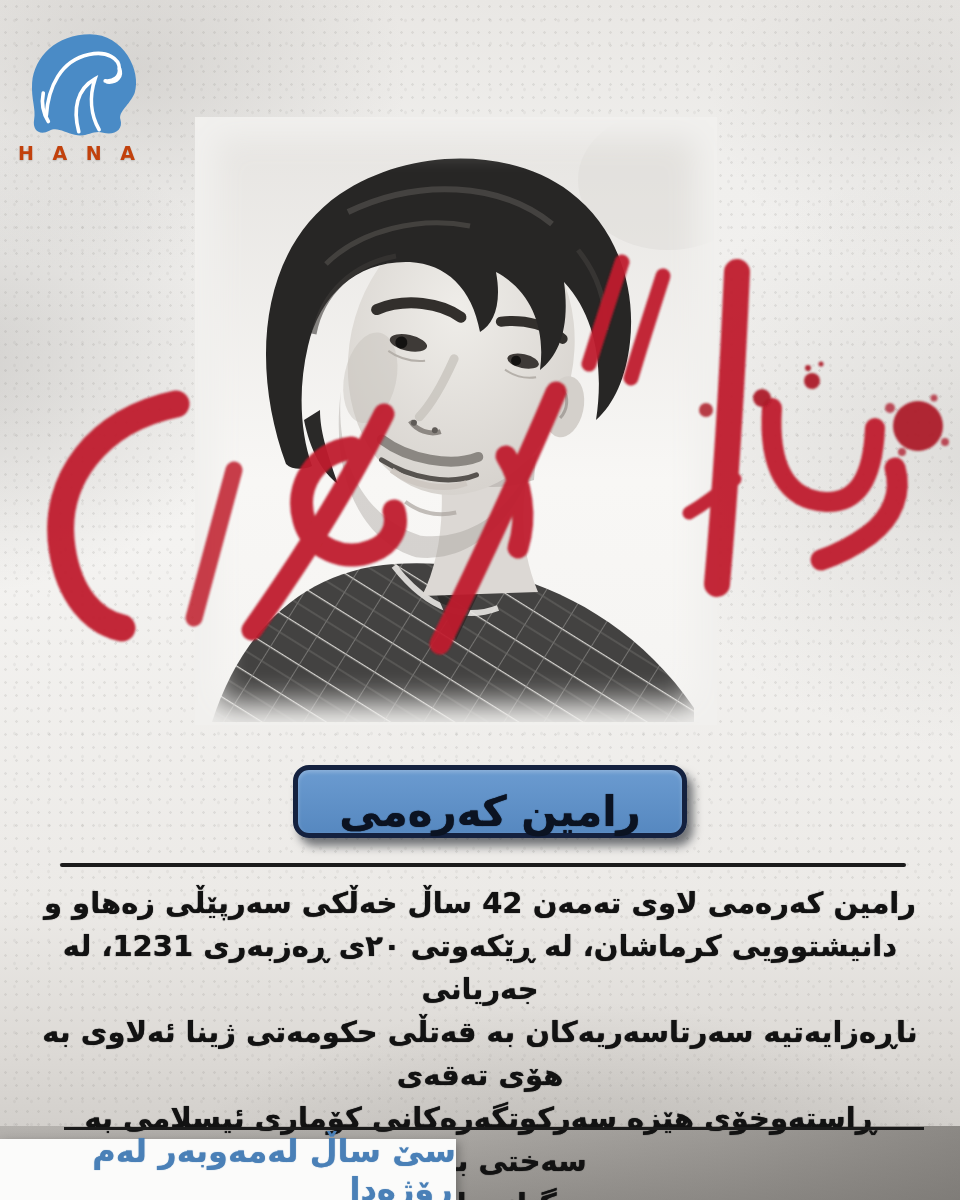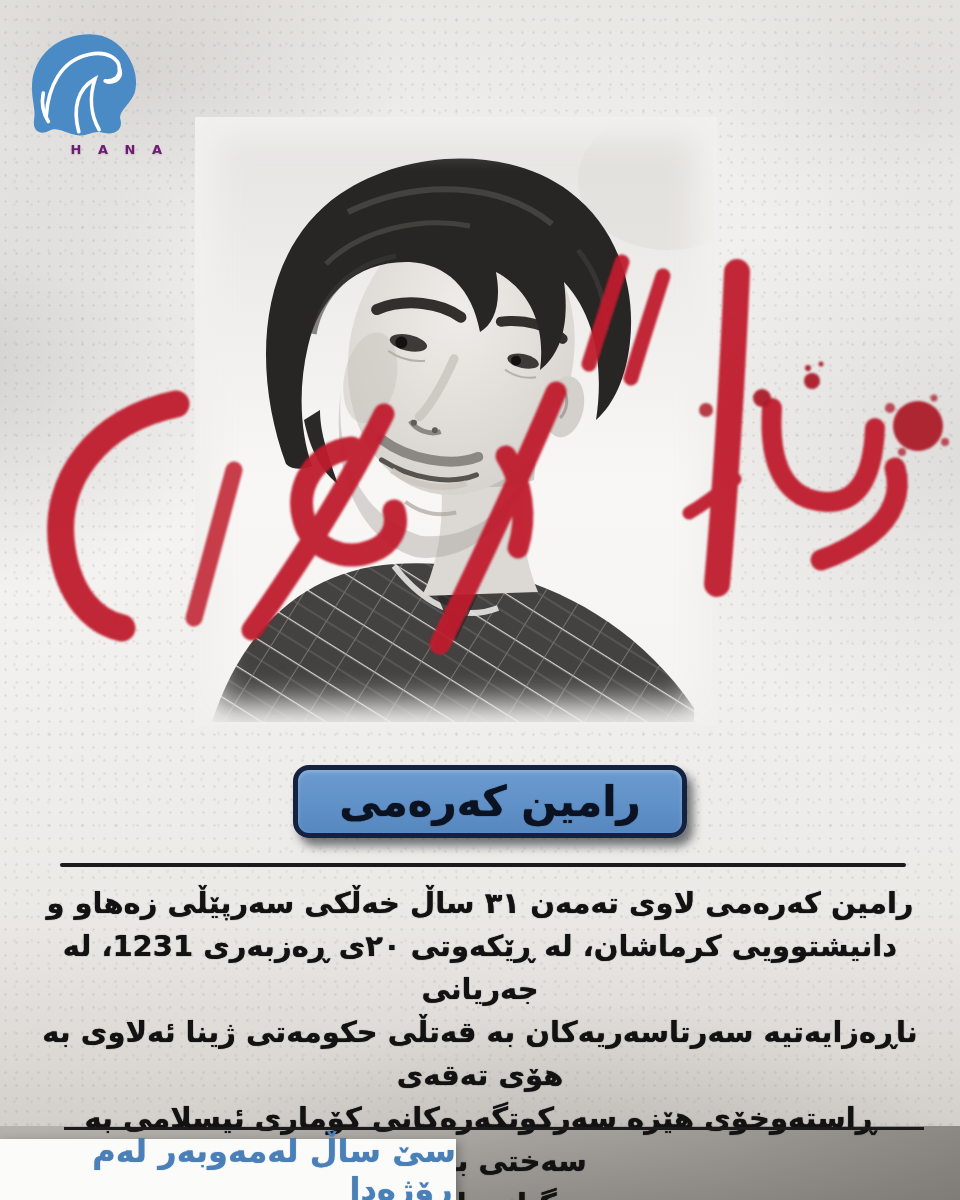--- a/index.html
+++ b/index.html
@@ -28,30 +28,30 @@
   .photo svg{display:block;width:100%;height:100%;}
   .photo::after{content:"";position:absolute;inset:-3px;pointer-events:none;
     box-shadow:inset 0 0 30px 22px #f1f0ee;}
 
   
   .graffiti{position:absolute;inset:0;pointer-events:none;}
 
   
   .logo{position:absolute;left:26px;top:30px;width:132px;height:150px;}
   .logo svg{display:block}
-  .logo-word{position:absolute;left:-8px;top:112px;width:150px;text-align:right;
-    color:#701a75;font-size:13px;font-weight:bold;letter-spacing:6px;
+  .logo-word{position:absolute;left:-8px;top:112px;width:150px;text-align:left;
+    color:#c2410c;font-size:19px;font-weight:bold;letter-spacing:6px;
     text-shadow:0 1px 2px rgba(0,0,0,.18);}
 
   
   .banner{position:absolute;left:293px;top:765px;width:394px;height:73px;box-sizing:border-box;
     background:linear-gradient(180deg,#6b9bd0,#5688c0);
     border:5px solid #14213f;border-radius:16px;
     box-shadow:6px 8px 10px rgba(10,14,24,.55), inset 0 2px 4px rgba(255,255,255,.25);
-    display:flex;align-items:center;justify-content:center;}
+    display:flex;align-items:flex-end;justify-content:center;}
   .banner-text{direction:rtl;font-size:42px;font-weight:bold;color:#0b1322;line-height:1;
     text-shadow:0 0 1px #0b1322;}
 
   
   .divider-top{position:absolute;left:60px;top:863px;width:846px;height:4px;background:#1b1b1b;border-radius:2px;}
   .divider-bottom{position:absolute;left:64px;top:1127px;width:860px;height:3px;background:#1b1b1b;}
   .body-text{position:absolute;left:40px;top:882px;width:880px;direction:rtl;text-align:center;
     color:#121212;font-weight:bold;font-size:29px;line-height:43px;
     text-shadow:0 0 1px rgba(10,10,10,.9);}
 
@@ -181,21 +181,21 @@
     <div class="logo-word">H A N A</div>
   </div>
 
   <div class="banner">
     <div class="banner-text">رامین که‌ره‌می</div>
   </div>
 
   <div class="divider-top"></div>
 
   <div class="body-text">
-    <div>رامین که‌ره‌می لاوی ته‌مه‌ن ۳۱ ساڵ خه‌ڵکی سه‌رپێڵی زه‌هاو و</div>
+    <div>رامین که‌ره‌می لاوی ته‌مه‌ن 42 ساڵ خه‌ڵکی سه‌رپێڵی زه‌هاو و</div>
     <div>دانیشتوویی کرماشان، له ڕێکه‌وتی ۲۰ی ڕه‌زبه‌ری 1231، له جه‌ریانی</div>
     <div>ناڕه‌زایه‌تیه سه‌رتاسه‌ریه‌کان به قه‌تڵی حکومه‌تی ژینا ئه‌لاوی به هۆی ته‌قه‌ی</div>
     <div>ڕاسته‌وخۆی هێزه سه‌رکوتگه‌ره‌کانی کۆماری ئیسلامی به سه‌ختی بریندار</div>
     <div>بوو و گیانی له ده‌ستدا.</div>
   </div>
 
   <div class="divider-bottom"></div>
 
   <div class="footer">
     <div class="footer-text">سێ ساڵ له‌مه‌وبه‌ر له‌م ڕۆژه‌دا</div>

